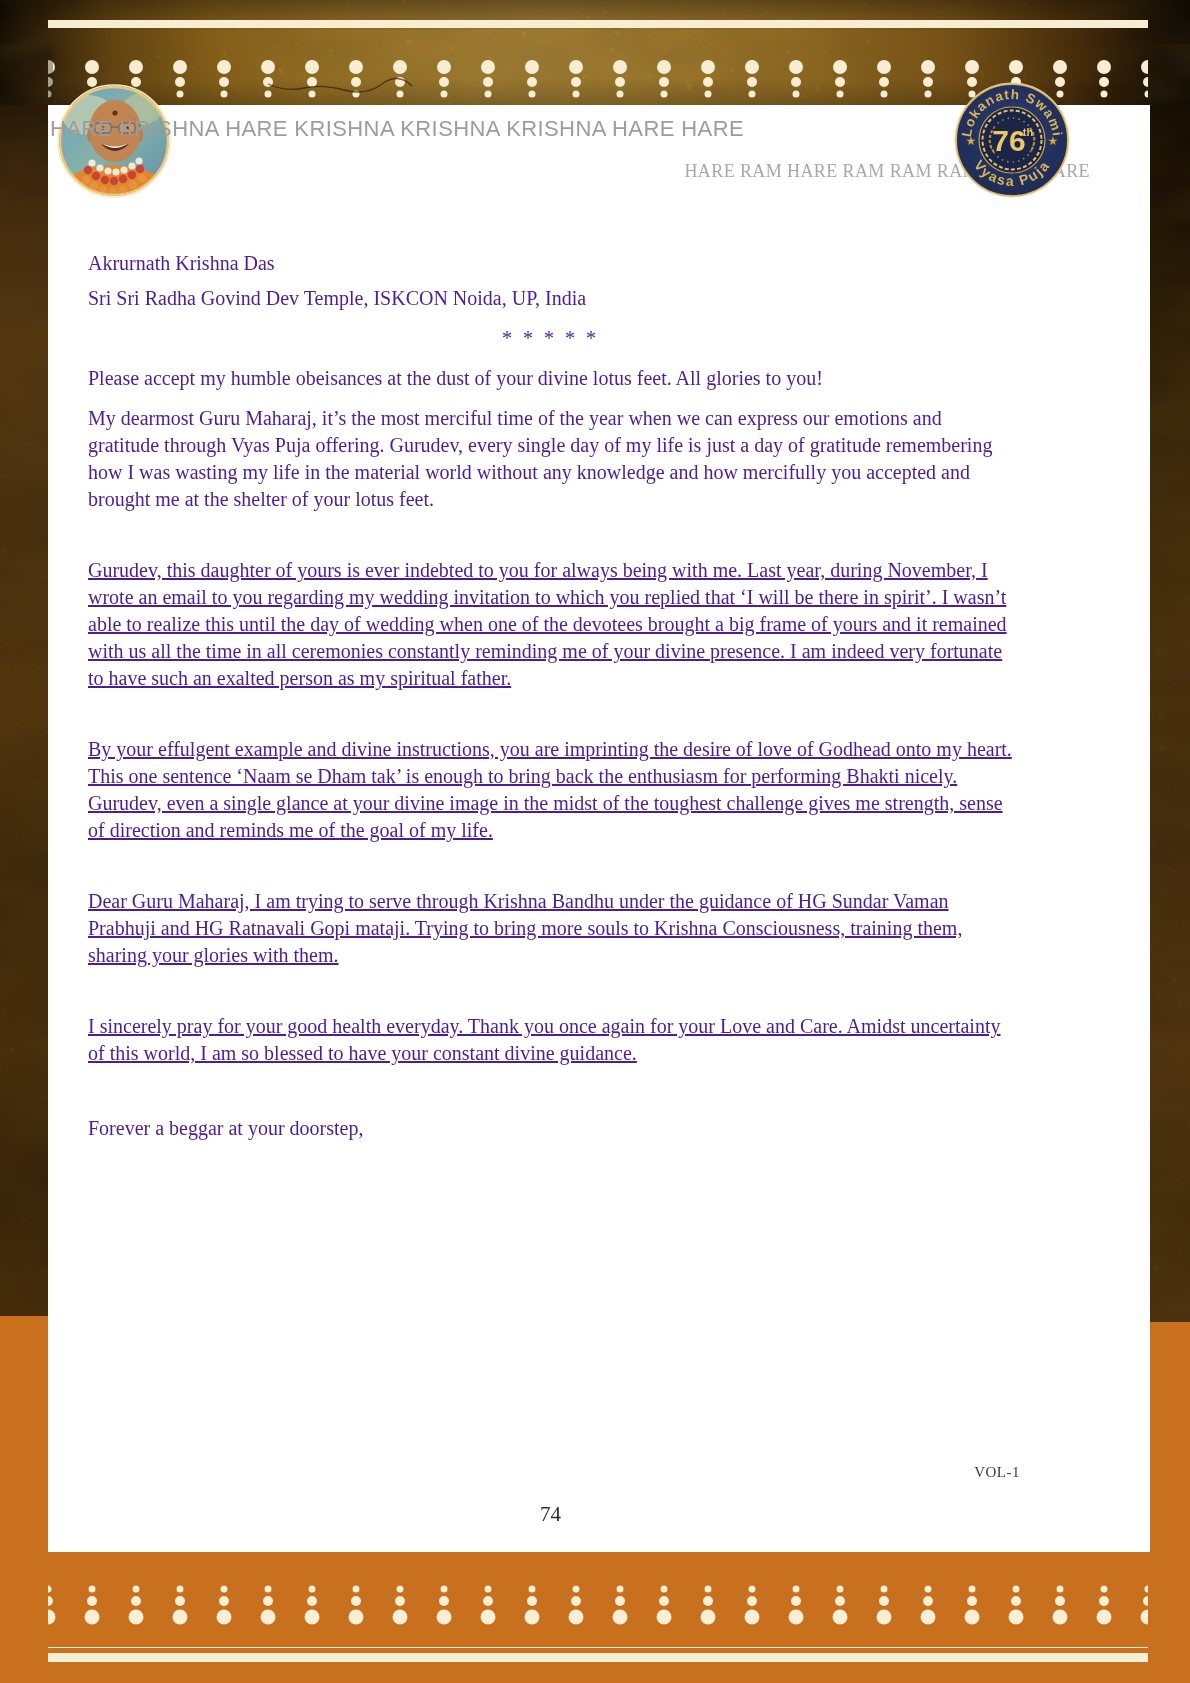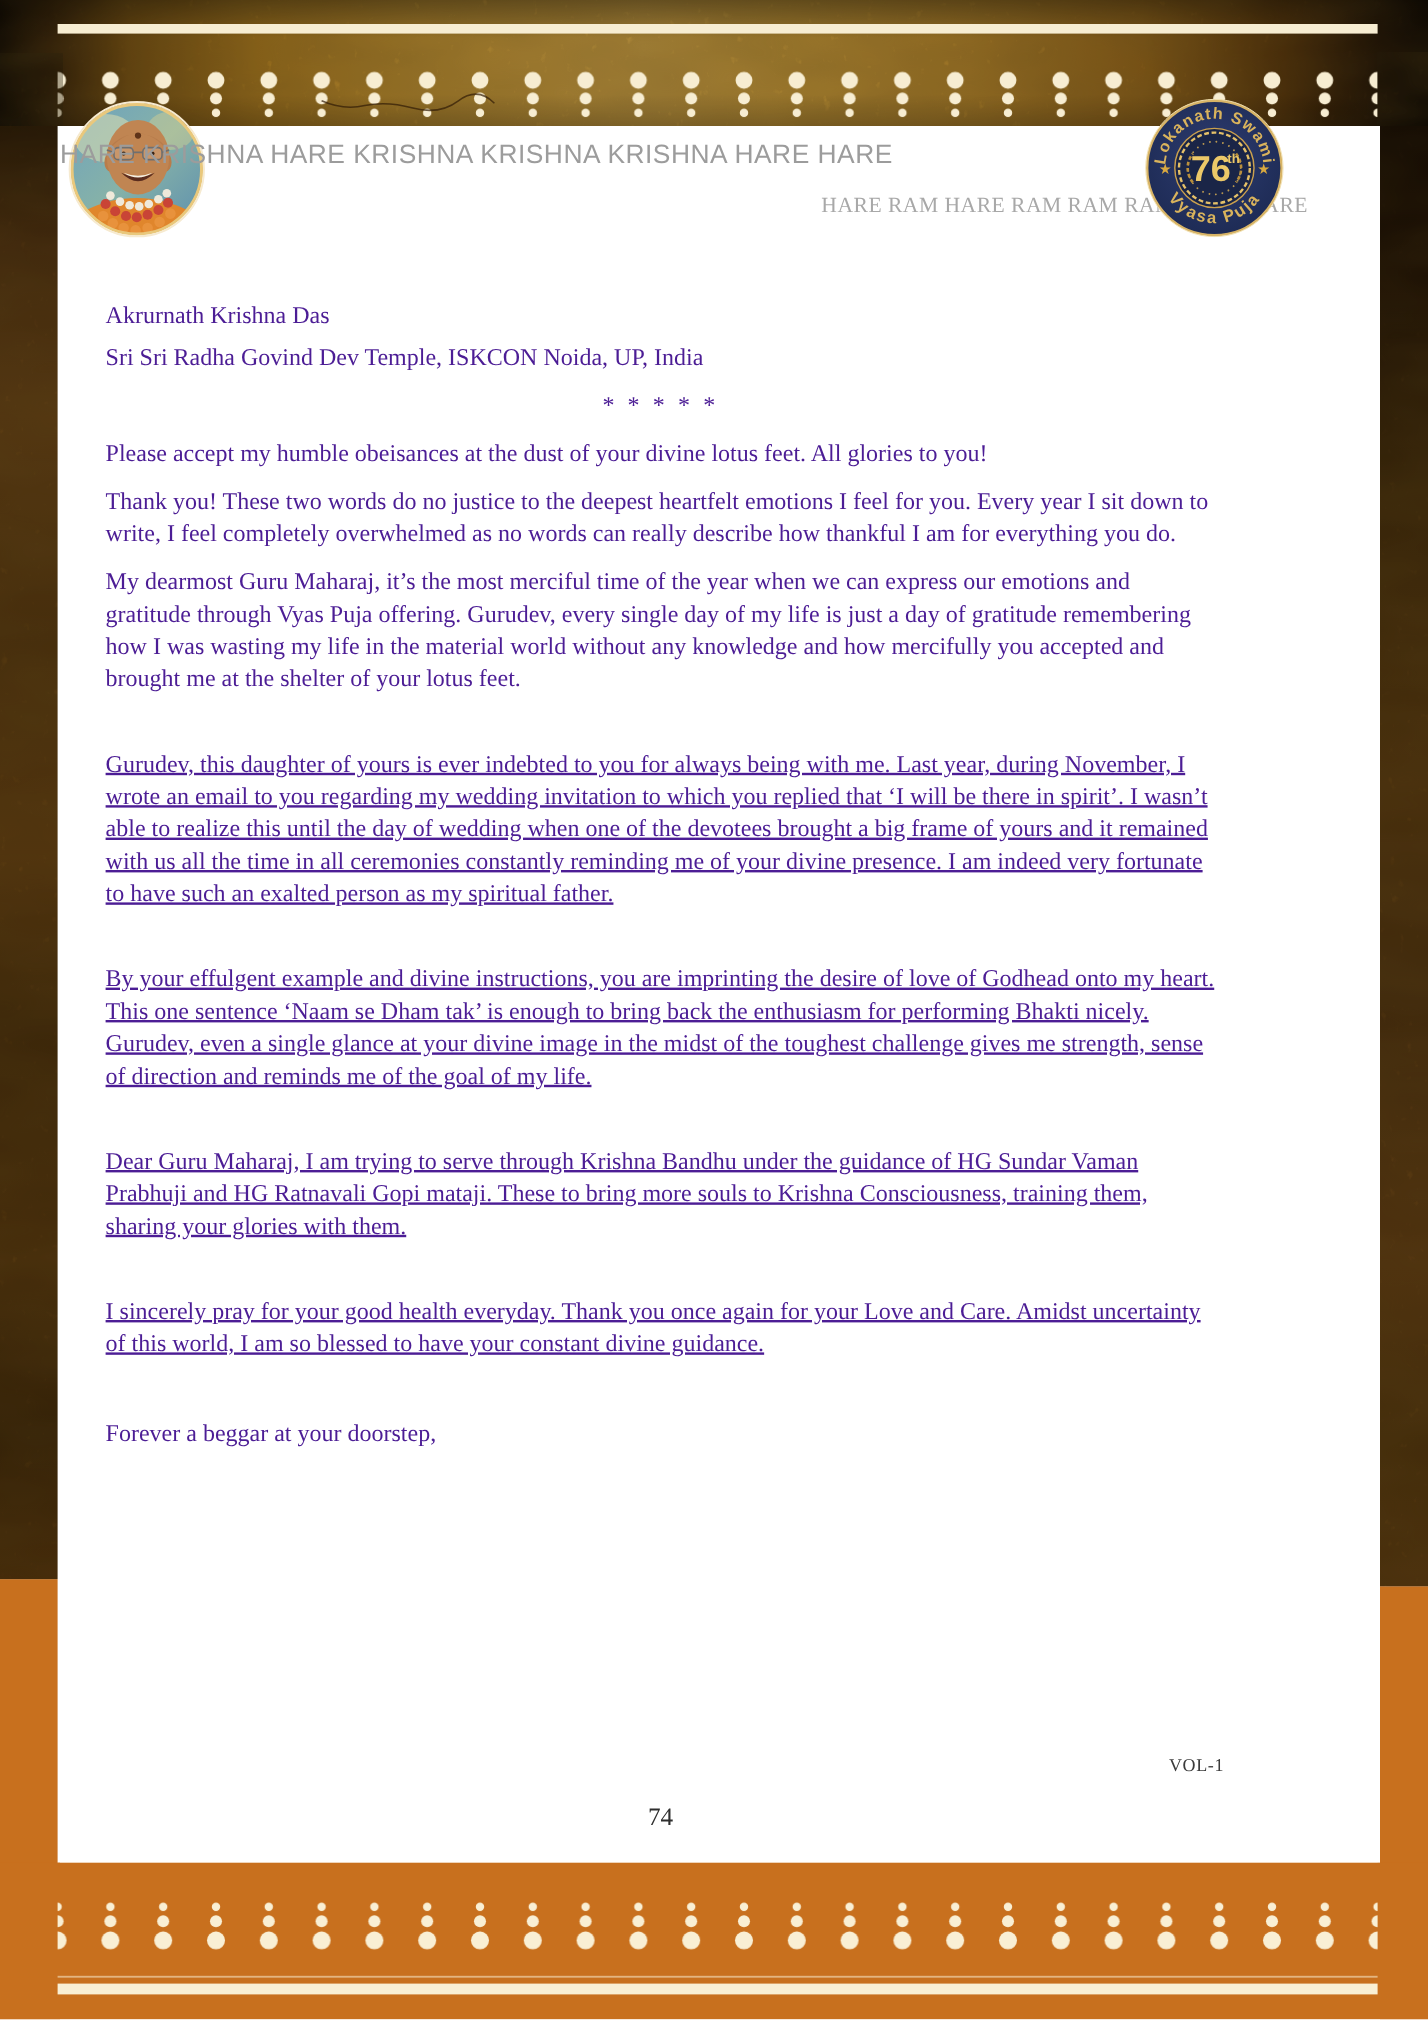--- a/index.html
+++ b/index.html
@@ -270,25 +270,24 @@
         <textPath href="#arcBot" startOffset="50%" text-anchor="middle">Vyasa Puja</textPath>
       </text>
     </svg>
   </div>
 
   <div class="overlay letter">
     <p class="author">Akrurnath Krishna Das</p>
     <p class="location">Sri Sri Radha Govind Dev Temple, ISKCON Noida, UP, India</p>
     <p class="divider">* * * * *</p>
     <p>Please accept my humble obeisances at the dust of your divine lotus feet. All glories to you!</p>
-    <p>Thank you! These two words do no justice to the deepest heartfelt emotions I feel for you. Every year I sit down to write, I feel completely overwhelmed as no words can really describe how thankful I am for everything you do.</p>
     <p>My dearmost Guru Maharaj, it’s the most merciful time of the year when we can express our emotions and gratitude through Vyas Puja offering. Gurudev, every single day of my life is just a day of gratitude remembering how I was wasting my life in the material world without any knowledge and how mercifully you accepted and brought me at the shelter of your lotus feet.</p>
     <p class="spaced">Gurudev, this daughter of yours is ever indebted to you for always being with me. Last year, during November, I wrote an email to you regarding my wedding invitation to which you replied that ‘I will be there in spirit’. I wasn’t able to realize this until the day of wedding when one of the devotees brought a big frame of yours and it remained with us all the time in all ceremonies constantly reminding me of your divine presence. I am indeed very fortunate to have such an exalted person as my spiritual father.</p>
     <p class="spaced">By your effulgent example and divine instructions, you are imprinting the desire of love of Godhead onto my heart. This one sentence ‘Naam se Dham tak’ is enough to bring back the enthusiasm for performing Bhakti nicely. Gurudev, even a single glance at your divine image in the midst of the toughest challenge gives me strength, sense of direction and reminds me of the goal of my life.</p>
-    <p class="spaced">Dear Guru Maharaj, I am trying to serve through Krishna Bandhu under the guidance of HG Sundar Vaman Prabhuji and HG Ratnavali Gopi mataji. These to bring more souls to Krishna Consciousness, training them, sharing your glories with them.</p>
+    <p class="spaced">Dear Guru Maharaj, I am trying to serve through Krishna Bandhu under the guidance of HG Sundar Vaman Prabhuji and HG Ratnavali Gopi mataji. Trying to bring more souls to Krishna Consciousness, training them, sharing your glories with them.</p>
     <p class="spaced">I sincerely pray for your good health everyday. Thank you once again for your Love and Care. Amidst uncertainty of this world, I am so blessed to have your constant divine guidance.</p>
     <p class="closing">Forever a beggar at your doorstep,</p>
   </div>
 
   <div class="overlay vol">VOL-1</div>
   <div class="overlay page-num">74</div>
 
 </div>
 
 </body></html>

